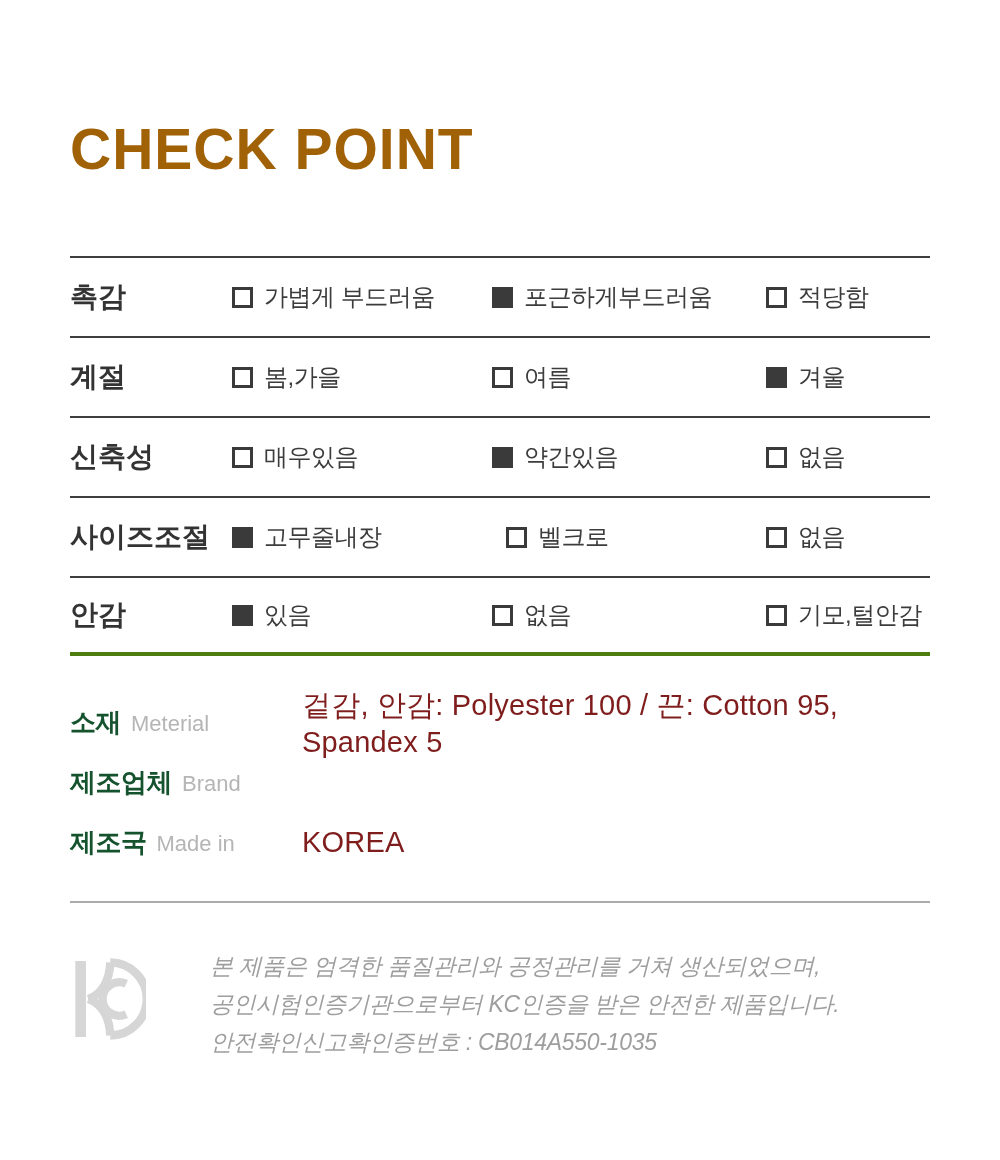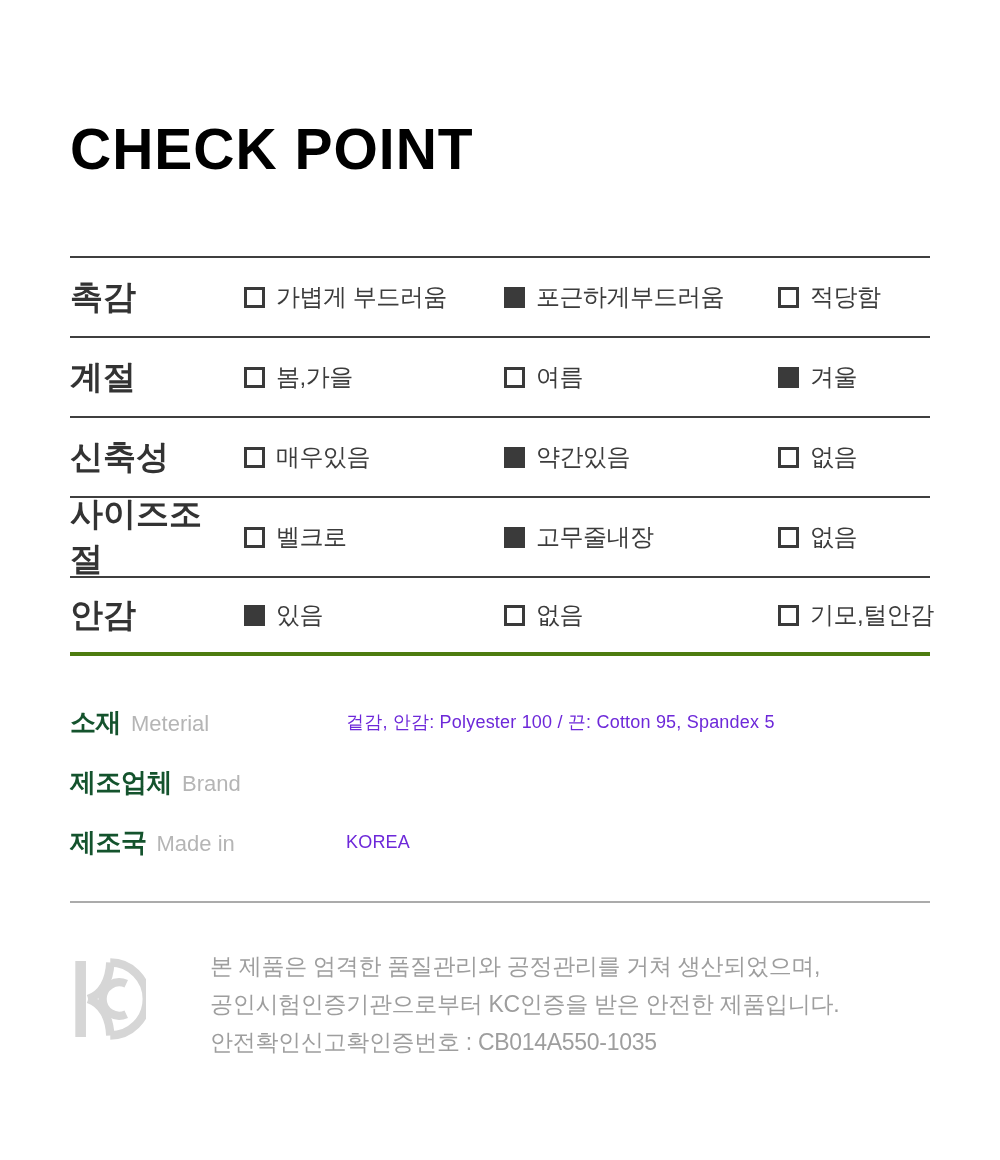--- a/index.html
+++ b/index.html
@@ -13,66 +13,66 @@
   }
   .page { width: 1000px; height: 1160px; padding: 0 70px; }
 
   
   .title {
     margin-top: 116px;
     font-size: 57px;
     line-height: 66px;
     font-weight: 700;
     letter-spacing: 1px;
-    color: #000000;
+    color: #a16207;
   }
 
   
   .table { margin-top: 74px; }
   .trow {
     display: flex;
     align-items: center;
     height: 80px;
     border-top: 2px solid #3f3f3f;
   }
   .trow:last-child { border-bottom: 4px solid #4d7c0f; }
   .tlabel {
     width: 162px;
     flex: 0 0 162px;
-    font-size: 33px;
+    font-size: 28px;
     font-weight: 700;
     color: #333333;
   }
   .topt { display: flex; align-items: center; }
-  .topt.w1 { width: 260px; flex: 0 0 260px; margin-left: 12px; }
+  .topt.w1 { width: 260px; flex: 0 0 260px; }
   .topt.w2 { width: 274px; flex: 0 0 274px; }
   .topt.w3 { flex: 1; }
   .cb {
     width: 21px; height: 21px;
     flex: 0 0 21px;
     border: 3px solid #3a3a3a;
     background: #ffffff;
     margin-right: 11px;
   }
   .cb.checked { background: #3a3a3a; }
   .otext { font-size: 24px; color: #3c3c3c; letter-spacing: -0.5px; white-space: nowrap; }
 
   
   .info { margin-top: 36px; }
   .irow { display: flex; align-items: center; height: 60px; }
   .ilabel { width: 232px; flex: 0 0 232px; display: flex; align-items: baseline; }
   .iko { font-size: 26px; font-weight: 700; color: #14532d; letter-spacing: -0.5px; }
   .ien { font-size: 22px; color: #b5b5b5; margin-left: 10px; }
-  .ival { font-size: 18px; color: #6d28d9; letter-spacing: 0.2px; margin-left: 44px; }
+  .ival { font-size: 29px; color: #7f1d1d; letter-spacing: 0.2px; }
 
   
   .sep { margin-top: 29px; border: none; border-top: 2px solid #ababab; }
 
   
-  .cert { margin-top: 44px; display: flex; align-items: flex-start; }
+  .cert { margin-top: 44px; display: flex; align-items: flex-start; font-style: italic; }
   .kc-logo { flex: 0 0 76px; margin-top: 6px; }
   .cert-text { margin-left: 64px; }
   .cert-text p {
     font-size: 23px;
     line-height: 38px;
     color: #9e9e9e;
     letter-spacing: -0.3px;
     white-space: nowrap;
   }
 </style>
@@ -128,27 +128,27 @@
         <span class="otext">약간있음</span>
       </div>
       <div class="topt w3">
         <span class="cb"></span>
         <span class="otext">없음</span>
       </div>
     </div>
 
     <div class="trow">
       <div class="tlabel">사이즈조절</div>
+      <div class="topt w2">
+        <span class="cb checked"></span>
+        <span class="otext">고무줄내장</span>
+      </div>
       <div class="topt w1">
         <span class="cb"></span>
         <span class="otext">벨크로</span>
-      </div>
-      <div class="topt w2">
-        <span class="cb checked"></span>
-        <span class="otext">고무줄내장</span>
       </div>
       <div class="topt w3">
         <span class="cb"></span>
         <span class="otext">없음</span>
       </div>
     </div>
 
     <div class="trow">
       <div class="tlabel">안감</div>
       <div class="topt w1">

